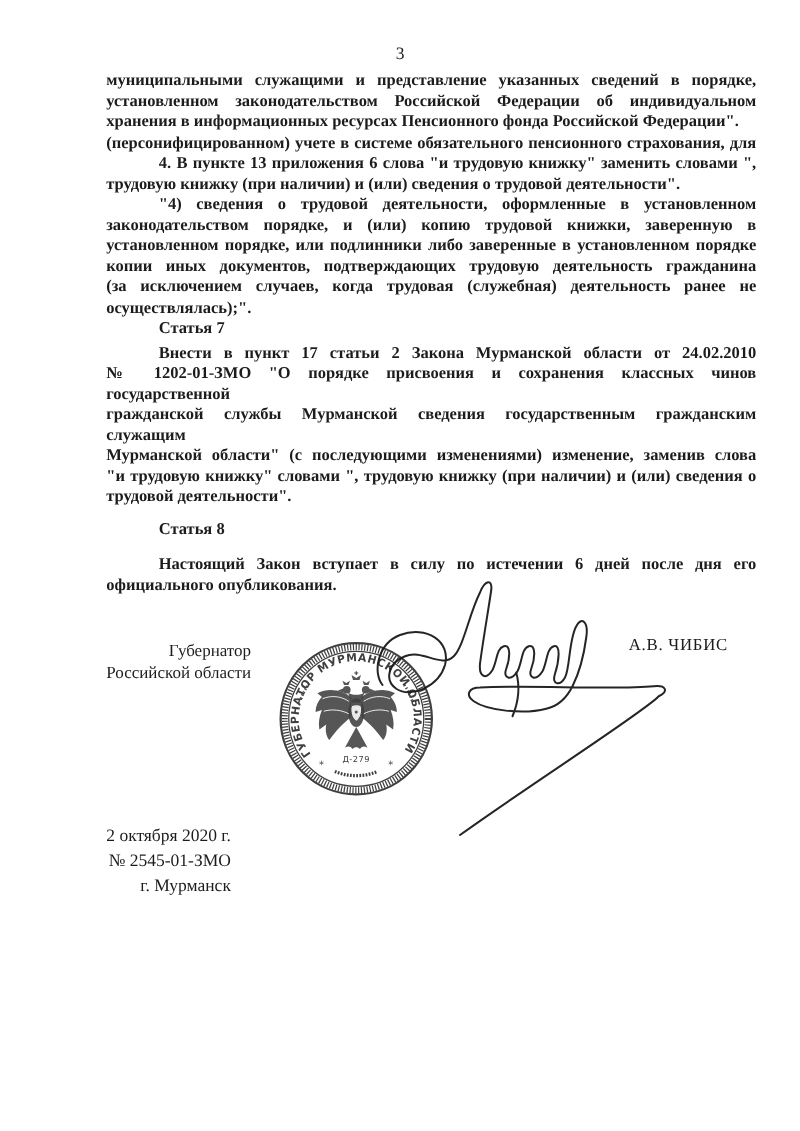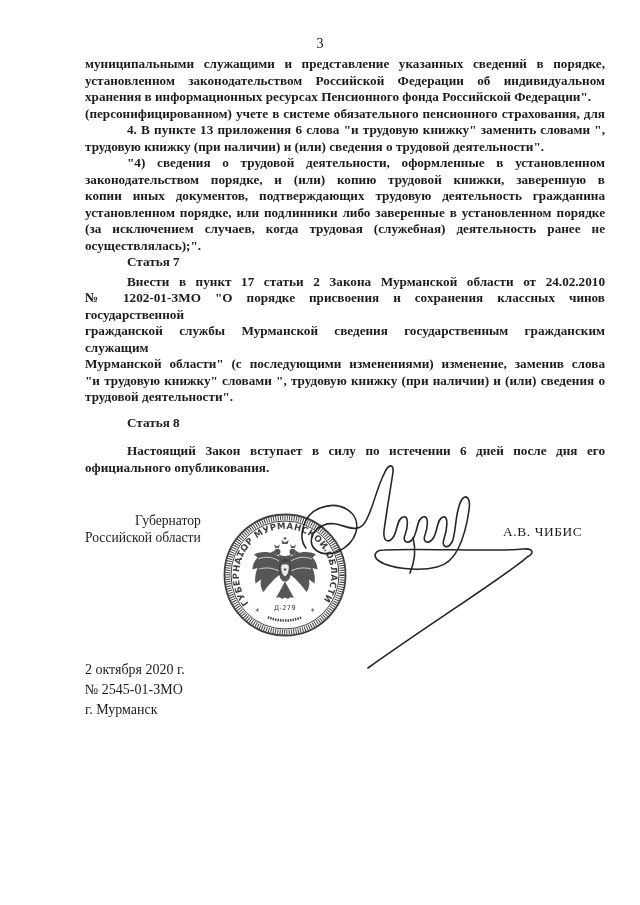--- a/index.html
+++ b/index.html
@@ -24,24 +24,24 @@
   .line.last{text-align-last:auto;}
   .para.indent .line:first-child{text-indent:42px;}
   #body-text > :nth-child(5){margin-top:3px;}
   #body-text > :nth-child(6){margin-top:9px;}
   #body-text > :nth-child(7){margin-top:12px;}
   #body-text > :nth-child(8){margin-top:22px;}
   .sig-left{
     position:absolute;left:85px;top:512px;font-size:13.6px;line-height:17px;text-align:right;
   }
   .sig-name{
-    position:absolute;left:503px;top:524px;font-size:13.4px;letter-spacing:.6px;
+    position:absolute;left:503px;top:508px;font-size:13.4px;letter-spacing:.6px;
   }
   .footer{
-    position:absolute;left:85px;top:660px;font-size:14px;line-height:20px;
+    position:absolute;left:85px;top:660px;font-size:14px;line-height:20px;text-align:right;
   }
   .seal-svg{position:absolute;left:215px;top:505px;opacity:.92;}
   .sign-svg{position:absolute;left:280px;top:455px;}
   .seal-ring-text{
     font-family:"DejaVu Sans",sans-serif;font-weight:700;font-size:8.8px;
     fill:#2f2f2f;letter-spacing:.5px;
   }
   .seal-small-text{
     font-family:"DejaVu Sans",sans-serif;font-size:6.6px;fill:#2f2f2f;
     letter-spacing:.4px;
@@ -62,22 +62,22 @@
         <div class="line last">хранения в информационных ресурсах Пенсионного фонда Российской Федерации".</div>
         <div class="line">(персонифицированном) учете в системе обязательного пенсионного страхования, для</div>
       </div>
       <div class="para para indent">
         <div class="line">4. В пункте 13 приложения 6 слова "и трудовую книжку" заменить словами ",</div>
         <div class="line last">трудовую книжку (при наличии) и (или) сведения о трудовой деятельности".</div>
       </div>
       <div class="para para indent">
         <div class="line">"4) сведения о трудовой деятельности, оформленные в установленном</div>
         <div class="line">законодательством порядке, и (или) копию трудовой книжки, заверенную в</div>
+        <div class="line">установленном порядке, или подлинники либо заверенные в установленном порядке</div>
         <div class="line">копии иных документов, подтверждающих трудовую деятельность гражданина</div>
-        <div class="line">установленном порядке, или подлинники либо заверенные в установленном порядке</div>
         <div class="line">(за исключением случаев, когда трудовая (служебная) деятельность ранее не</div>
         <div class="line last">осуществлялась);".</div>
       </div>
       <div class="para heading indent">
         <div class="line last">Статья 7</div>
       </div>
       <div class="para para indent">
         <div class="line">Внести в пункт 17 статьи 2 Закона Мурманской области от 24.02.2010</div>
         <div class="line">№ 1202-01-ЗМО "О порядке присвоения и сохранения классных чинов государственной</div>
         <div class="line">гражданской службы Мурманской сведения государственным гражданским служащим</div>

